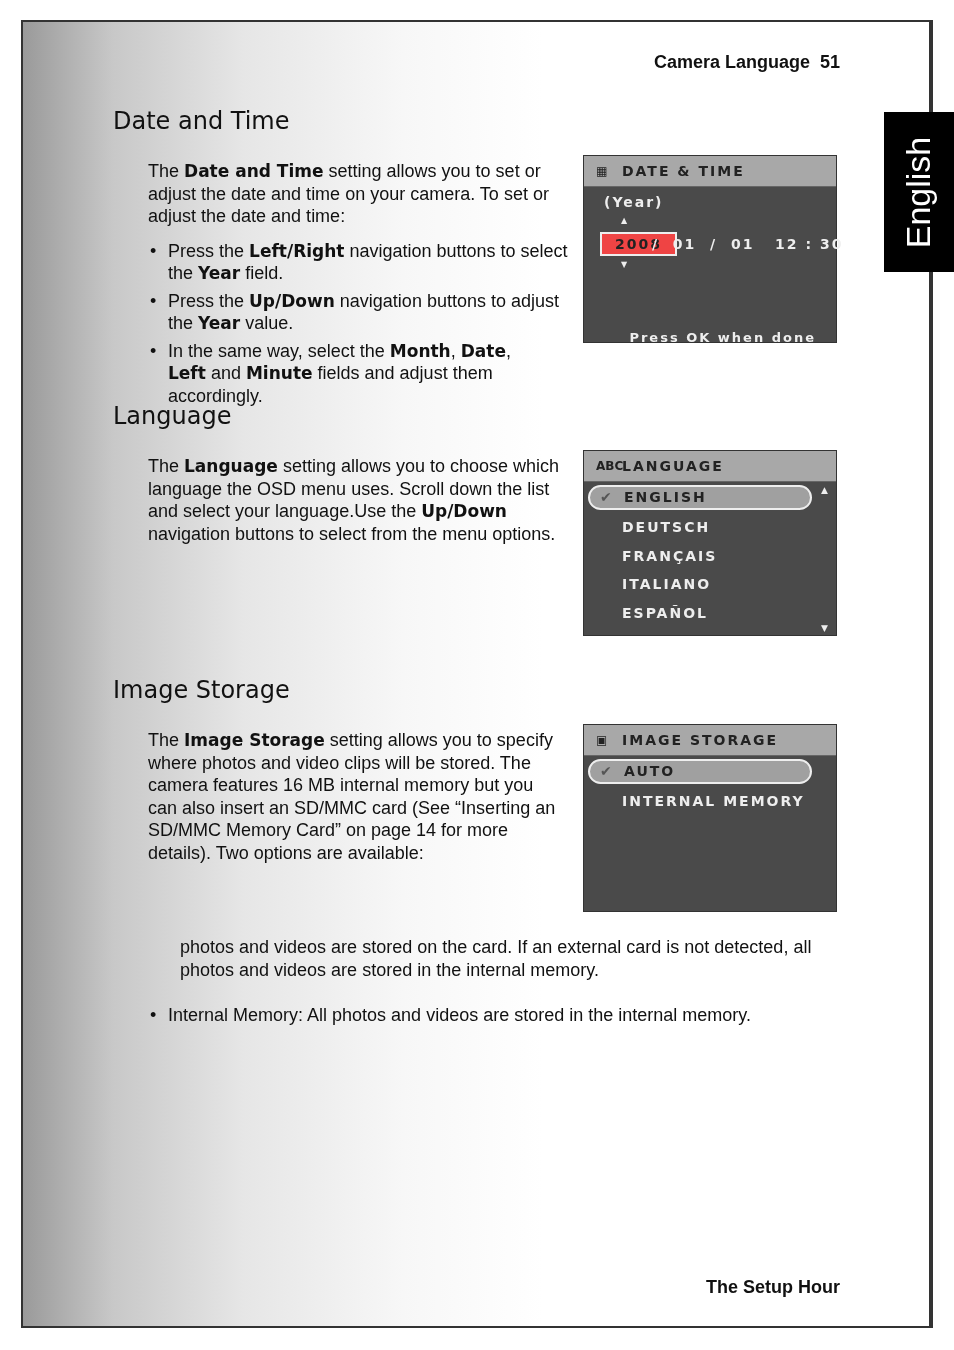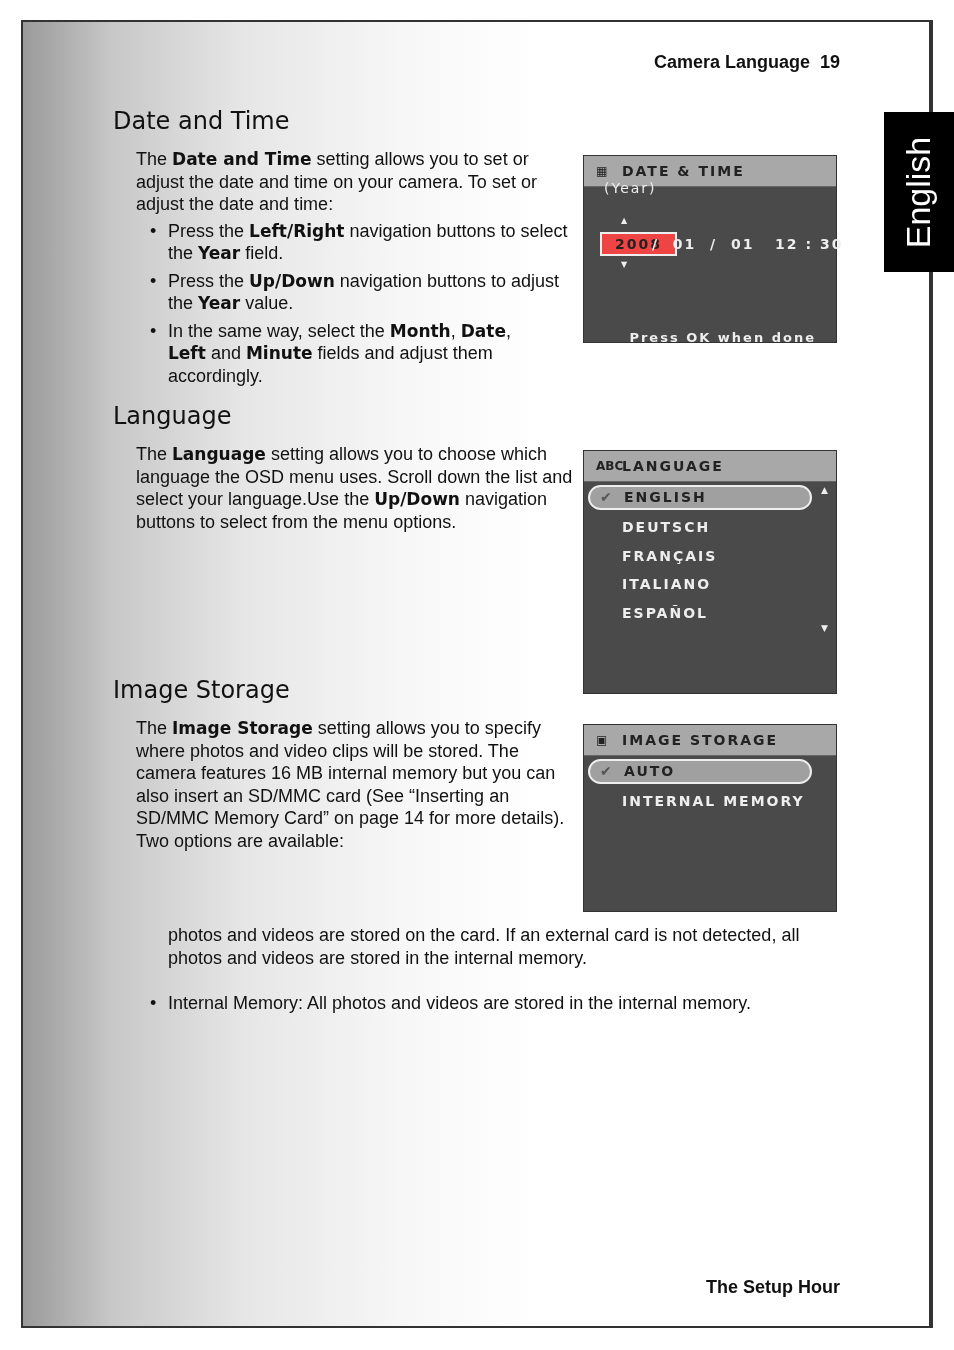--- a/index.html
+++ b/index.html
@@ -7,39 +7,39 @@
   .page-frame{position:absolute;left:21px;top:20px;width:910px;height:1308px;border:2px solid #333;box-sizing:border-box;
     background:linear-gradient(90deg,#9a9a9a 0px,#c8c8c8 90px,#e6e6e6 220px,#f7f7f7 380px,#ffffff 520px);}
   .hdr{position:absolute;right:114px;top:52px;font-weight:bold;font-size:18px;}
   .footer{position:absolute;right:114px;top:1277px;font-weight:bold;font-size:18px;}
   .tab{position:absolute;left:884px;top:112px;width:70px;height:160px;background:#000;}
   .tab-line{position:absolute;left:931px;width:2px;background:#333;}
   .tab-text{position:absolute;left:884px;top:112px;width:70px;height:160px;display:flex;align-items:center;justify-content:center;}
   .tab-text span{display:block;transform:rotate(-90deg);color:#fff;font-size:34px;white-space:nowrap;}
   h2{position:absolute;left:113px;margin:0;font-family:"DejaVu Sans",sans-serif;font-weight:normal;font-size:24px;}
   .txt{position:absolute;left:136px;font-size:18px;line-height:22.5px;}
-  .txt p{margin:0;}
+  .txt p{margin:12px;}
   .txt ul{margin:4px 0 0 0;padding:0;list-style:none;}
   .txt li{position:relative;padding-left:32px;margin-bottom:5px;}
   .txt li::before{content:"•";position:absolute;left:14px;}
   .txt b{font-family:"DejaVu Sans",sans-serif;font-size:17px;}
   .osd{position:absolute;left:583px;width:254px;background:#4a4a4a;border:1px solid #333;box-sizing:border-box;color:#eee;
     font-family:"DejaVu Sans",sans-serif;font-weight:bold;font-size:14px;letter-spacing:2px;}
   .osd-title{background:#a8a8a8;color:#222;height:30px;display:flex;align-items:center;padding-left:12px;border-bottom:1px solid #666;}
   .osd-title .ico{display:inline-block;width:18px;margin-right:8px;font-size:12px;letter-spacing:0;}
   .item{position:relative;height:28.5px;line-height:28.5px;padding-left:38px;}
   .item.sel{margin:0 24px 0 4px;padding-left:34px;background:#a0a0a0;color:#222;border:2px solid #eee;border-radius:14px;height:21px;line-height:21px;margin-top:3px;margin-bottom:3px;}
   .check{position:absolute;left:10px;color:#555;font-style:italic;}
   .scroll{position:absolute;right:6px;font-size:9px;color:#eee;}
 </style>
 </head>
 <body>
 
 <div class="page-frame"></div>
-<div class="hdr"><span>Camera Language</span>&nbsp;&nbsp;<span>19</span></div>
+<div class="hdr"><span>Camera Language</span>&nbsp;&nbsp;<span>51</span></div>
 
 <div class="tab-line" style="top:20px;height:92px;"></div>
 <div class="tab"></div>
 <div class="tab-line" style="top:272px;height:1056px;"></div>
 <div class="tab-text">
     <span>English</span>
   </div>
 
 <h2 style="top:107px">Date and Time</h2>
 <div class="txt" style="top:148px;width:440px">
@@ -48,33 +48,33 @@
     <li><span>Press the </span><b>Left/Right</b><span> navigation buttons to select the </span><b>Year</b><span> field.</span></li>
     <li><span>Press the </span><b>Up/Down</b><span> navigation buttons to adjust the </span><b>Year</b><span> value.</span></li>
     <li><span>In the same way, select the </span><b>Month</b><span>, </span><b>Date</b><span>,</span><br><b>Left</b><span> and </span><b>Minute</b><span> fields and adjust them accordingly.</span></li>
   </ul>
 </div>
 <div class="osd" style="top:155px;height:188px">
   <div class="osd-title">
       <span class="ico">▦</span>
       <span>DATE &amp; TIME</span>
     </div>
-  <div style="position:absolute;left:20px;top:24px;font-weight:normal">(Year)</div>
+  <div style="position:absolute;left:20px;top:38px;font-weight:bold">(Year)</div>
   <div style="position:absolute;left:37px;top:60px;font-size:8px">▲</div>
   <div style="position:absolute;left:16px;top:76px;border:2px solid #eee;background:#ef4444;color:#222;padding:2px 13px">2008</div>
   <div style="position:absolute;left:68px;top:80px;white-space:pre">/  01  /  01   12 : 30</div>
   <div style="position:absolute;left:37px;top:104px;font-size:8px">▼</div>
   <div style="position:absolute;right:20px;top:174px;font-size:13px">Press OK when done</div>
 </div>
 
 <h2 style="top:402px">Language</h2>
 <div class="txt" style="top:443px;width:440px">
   <p><span>The </span><b>Language</b><span> setting allows you to choose which language the OSD menu uses. Scroll down the list and select your language.Use the </span><b>Up/Down</b><span> navigation buttons to select from the menu options.</span></p>
 </div>
-<div class="osd" style="top:450px;height:244px">
+<div class="osd" style="top:450px;height:186px">
   <div class="osd-title">
       <span class="ico">ABC</span>
       <span>LANGUAGE</span>
     </div>
   <div class="item sel"><span class="check">✔</span><span>ENGLISH</span></div>
   <div class="item">DEUTSCH</div>
   <div class="item">FRANÇAIS</div>
   <div class="item">ITALIANO</div>
   <div class="item">ESPAÑOL</div>
   <span class="scroll" style="top:34px">▲</span>

